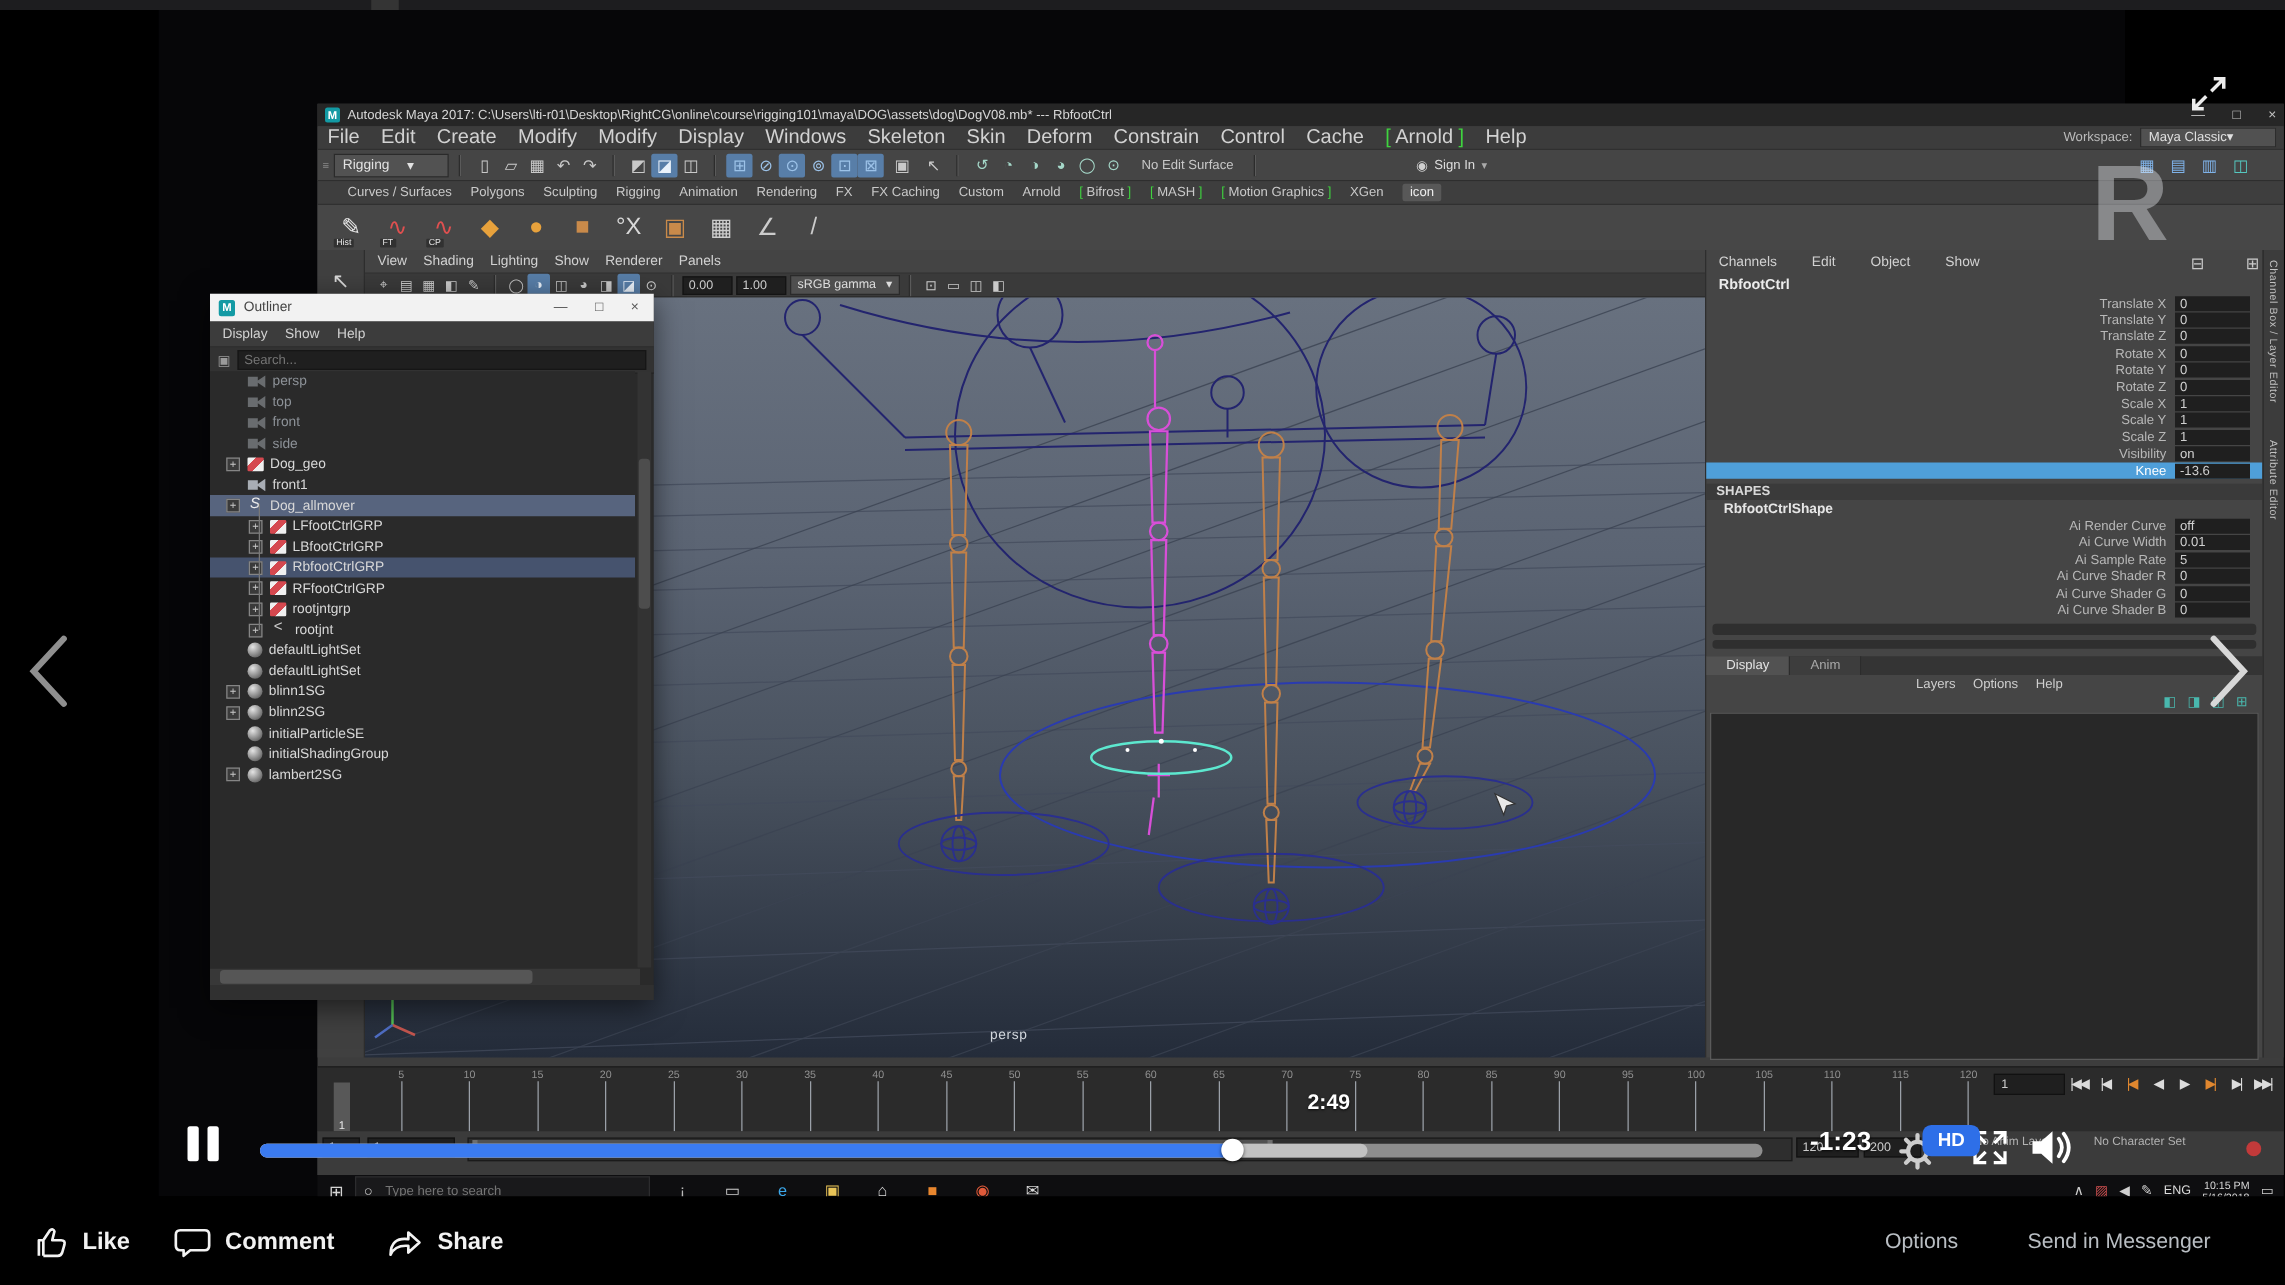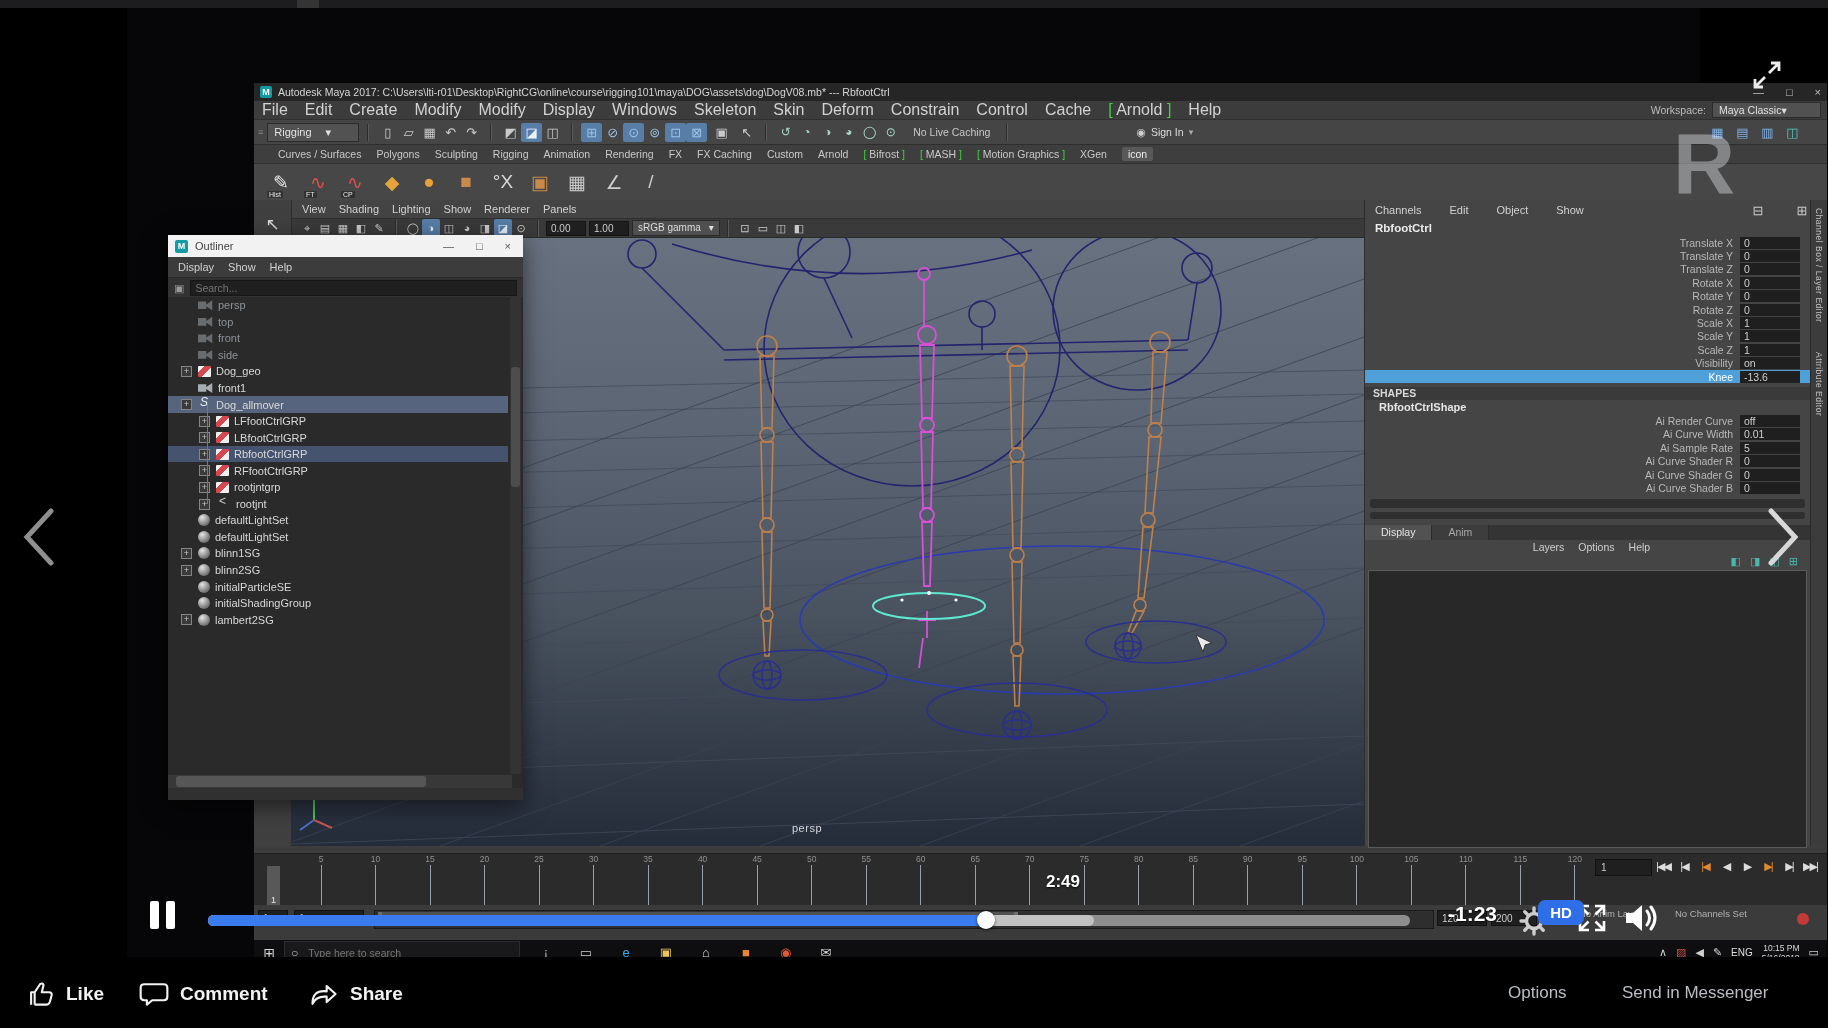--- a/index.html
+++ b/index.html
@@ -224,21 +224,21 @@
         <span class="sicon">↖</span>
         <span class="vsep"></span>
         <span class="flex ringgrp">
           <span class="sicon">↺</span>
             <span class="sicon">◔</span>
             <span class="sicon">◑</span>
             <span class="sicon">◕</span>
             <span class="sicon">◯</span>
             <span class="sicon">⊙</span>
         </span>
-        <span style="color:#c8c8c8;font-size:10.5px;margin:0 8px;white-space:nowrap;">No Live Caching</span>
+        <span style="color:#c8c8c8;font-size:10.5px;margin:0 8px;white-space:nowrap;">No Edit Surface</span>
         <span class="vsep"></span>
         <span class="flex" style="gap:5px;margin-left:120px;">
           <span style="color:#cfcfcf;font-size:11px;">◉</span>
           <span style="font-size:10.5px;color:#ddd;">Sign In</span>
           <span style="font-size:9px;color:#aaa;">▾</span>
         </span>
         <span class="flex" style="position:absolute;right:24px;gap:4px;">
           <span class="sicon" style="color: rgb(127, 178, 232);">▦</span>
             <span class="sicon" style="color: rgb(127, 178, 232);">▤</span>
             <span class="sicon" style="color: rgb(127, 178, 232);">▥</span>
@@ -733,21 +733,21 @@
 
       <div class="rangerow">
         <span class="rfield" style="left:4px;width:30px;">1</span>
         <span class="rfield" style="left:40px;width:70px;">1</span>
         <span class="rtrack">
             <span class="rthumb"></span>
           </span>
         <span class="rfield" style="left:1183px;width:50px;">120</span>
         <span class="rfield" style="left:1237px;width:46px;">200</span>
         <span class="rlab" style="left:1325px;">No Anim Layer</span>
-        <span class="rlab" style="left:1421px;">No Channels Set</span>
+        <span class="rlab" style="left:1421px;">No Character Set</span>
         <span class="autokey"></span>
       </div>
     </div>
 
     <div class="wtaskbar">
       <span class="start">⊞</span>
       <span class="wsearch">
         <span class="circ">○</span>
         <input placeholder="Type here to search" style="">
       </span>

